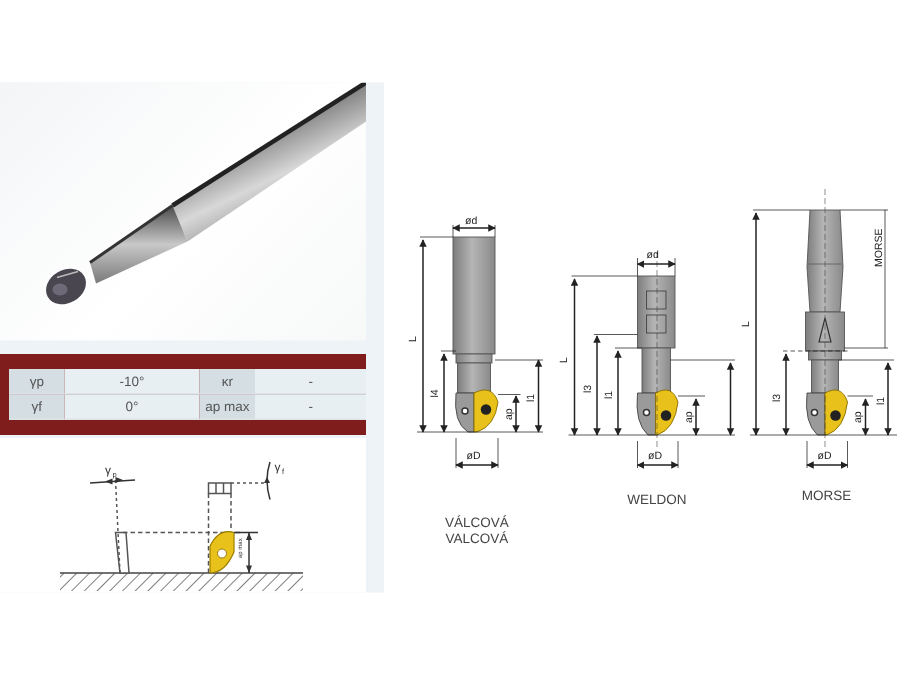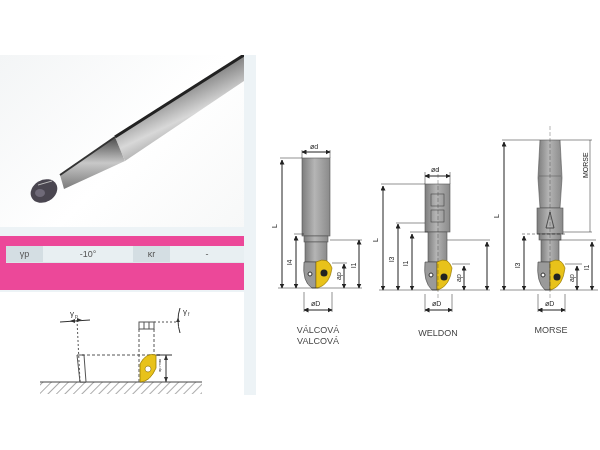--- a/index.html
+++ b/index.html
@@ -8,21 +8,21 @@
     font-family: "Liberation Sans", sans-serif; color: #333;
   }
   .left-panel-bg {
     position: absolute; left: 0; top: 55px; width: 256px; height: 340px; background: #edf3f6;
   }
   .photo {
     position: absolute; left: 0; top: 55px; width: 244px; height: 172px; background: linear-gradient(135deg, #f3f5f6 0%, #ffffff 55%, #f7f8f8 100%);
     overflow: hidden;
   }
   .table-box {
-    position: absolute; left: 0; top: 236px; width: 244px; height: 54px; background: #ec4899;
+    position: absolute; left: 0; top: 236px; width: 244px; height: 54px; background: #7f1d1d;
   }
   table.params {
     position: absolute; left: 6px; top: 10px; border-collapse: collapse; font-size: 9px; color: #555;
   }
   table.params td { height: 16px; text-align: center; border-bottom: 1px solid #dde4e8; padding: 0; }
   table.params td.sym { width: 38px; background: #d4dee3; }
   table.params td.val { width: 92px; background: #e8eff2; }
   table.params td.val2 { width: 76px; background: #e8eff2; }
   .geom-box {
     position: absolute; left: 0; top: 292px; width: 244px; height: 103px; background: #ffffff;
@@ -68,20 +68,26 @@
 
 <div class="table-box">
   <table class="params">
     <tbody>
         <tr>
       <td class="sym">γp</td>
       <td class="val">-10°</td>
       <td class="sym">κr</td>
       <td class="val2">-</td>
     </tr>
+    <tr>
+      <td class="sym">γf</td>
+      <td class="val">0°</td>
+      <td class="sym">ap max</td>
+      <td class="val2">-</td>
+    </tr>
   </tbody>
     </table>
 </div>
 
 <div class="geom-box">
   <svg width="244" height="103" viewBox="0 292 244 103">
     <defs>
       <pattern id="hatch" width="6" height="6" patternUnits="userSpaceOnUse" patternTransform="rotate(45)">
         <line x1="0" y1="0" x2="0" y2="6" stroke="#555" stroke-width="1"></line>
       </pattern>
@@ -251,21 +257,21 @@
     <text x="574" y="282" font-size="7" fill="#222" transform="rotate(-90 574 282)">ap</text>
     <line x1="500" y1="290" x2="598" y2="290" stroke="#222" stroke-width="0.5"></line>
 
     <line x1="538" y1="294" x2="538" y2="312" stroke="#222" stroke-width="0.5"></line>
     <line x1="565" y1="294" x2="565" y2="312" stroke="#222" stroke-width="0.5"></line>
     <line x1="538" y1="310" x2="565" y2="310" stroke="#222" marker-start="url(#arr)" marker-end="url(#arr)"></line>
     <text x="545" y="306" font-size="7" fill="#222">øD</text>
   </g>
 </svg>
 
-<div class="caption" style="left:290px; top:325px; width:56px;">
+<div class="caption" style="left:290px; top:343px; width:56px;">
   <div>VÁLCOVÁ</div>
   <div>VALCOVÁ</div>
 </div>
 <div class="caption" style="left:410px; top:328px; width:56px;">
   <div>WELDON</div>
 </div>
 <div class="caption" style="left:523px; top:325px; width:56px;">
   <div>MORSE</div>
 </div>
 

